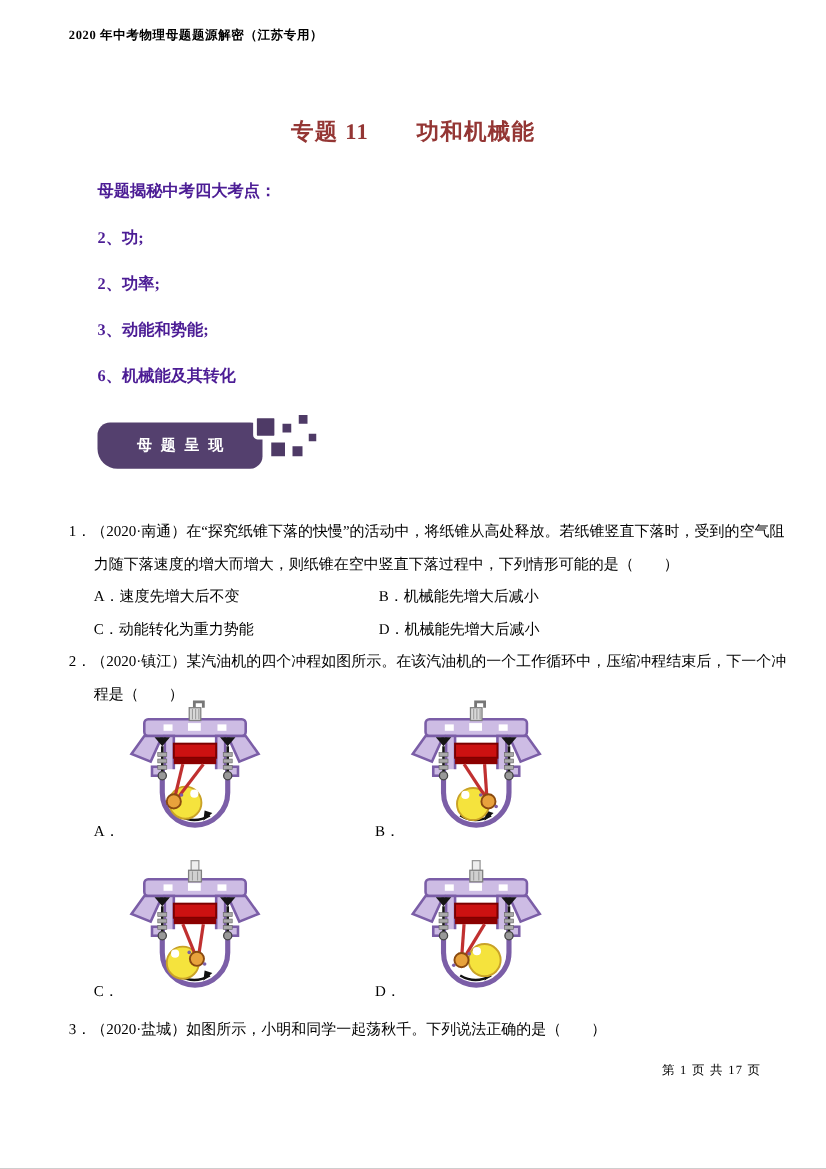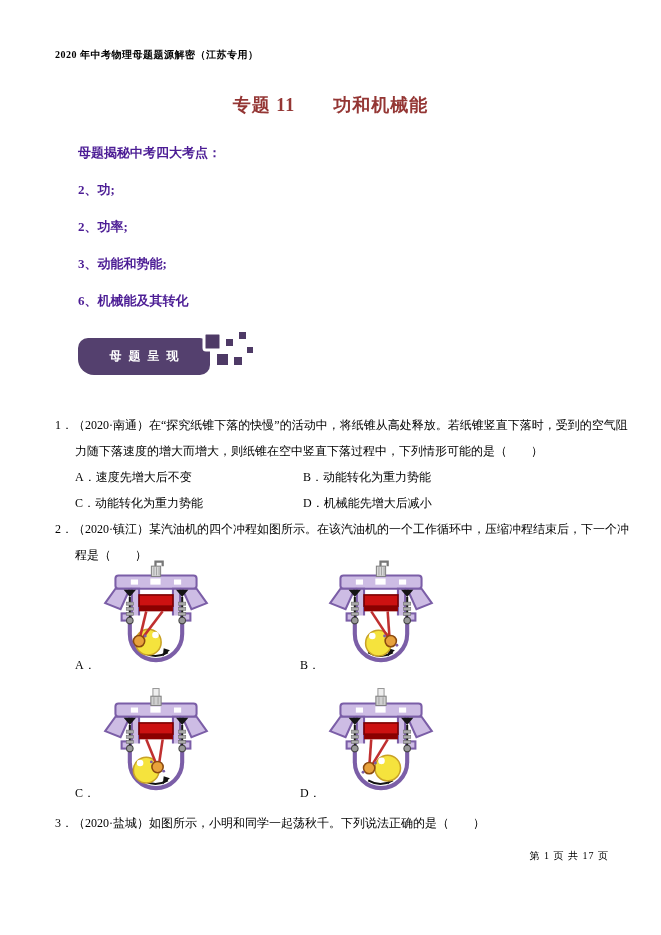--- a/index.html
+++ b/index.html
@@ -1,20 +1,20 @@
 <!DOCTYPE html>
 <html><head>
 <meta charset="utf-8">
 <style>
   html,body{margin:0;padding:0;background:#888;}
   .page{
     position:relative;width:661px;height:935px;background:#fff;margin:0 auto;
     font-family:"Liberation Serif","DejaVu Serif",serif;color:#000;overflow:hidden;
   }
-  .header{position:absolute;left:55px;top:48px;font-size:10px;font-weight:bold;letter-spacing:.5px;}
+  .header{position:absolute;left:55px;top:21px;font-size:10px;font-weight:bold;letter-spacing:.5px;}
   .doc-title{position:absolute;left:0;top:93px;width:100%;text-align:center;
     font-size:18px;font-weight:bold;color:#943634;letter-spacing:1px;}
   .keypoints{position:absolute;left:78px;top:146px;width:420px;color:#4c1d95;font-weight:bold;font-size:13px;}
   .keypoints p{margin:0 0 23px 0;line-height:14px;}
   .badge-wrap{position:absolute;left:78px;top:336px;width:170px;height:48px;}
   .badge{
     position:absolute;left:0;top:2px;width:132px;height:37px;background:#54406E;
     border-radius:10px 10px 10px 16px;display:flex;align-items:center;justify-content:center;
     color:#fff;font-weight:bold;font-size:12px;letter-spacing:7px;padding-left:7px;box-sizing:border-box;
   }
@@ -61,21 +61,21 @@
       <rect x="42" y="27" width="8" height="8" fill="#4E3A66"></rect>
       <rect x="55" y="17" width="6" height="6" fill="#4E3A66"></rect>
     </svg>
   </div>
 
   <p class="question q1">1．（2020·南通）在“探究纸锥下落的快慢”的活动中，将纸锥从高处释放。若纸锥竖直下落时，受到的空气阻力随下落速度的增大而增大，则纸锥在空中竖直下落过程中，下列情形可能的是（　　）</p>
 
   <div class="options">
     <div class="opt-row">
       <span class="opt-a">A．速度先增大后不变</span>
-      <span class="opt-b">B．动能转化为重力势能</span>
+      <span class="opt-b">B．机械能先增大后减小</span>
     </div>
     <div class="opt-row">
       <span class="opt-c">C．动能转化为重力势能</span>
       <span class="opt-d">D．机械能先增大后减小</span>
     </div>
   </div>
 
   <p class="question q2">2．（2020·镇江）某汽油机的四个冲程如图所示。在该汽油机的一个工作循环中，压缩冲程结束后，下一个冲程是（　　）</p>
 
   <svg width="0" height="0" style="position:absolute" aria-hidden="true">

